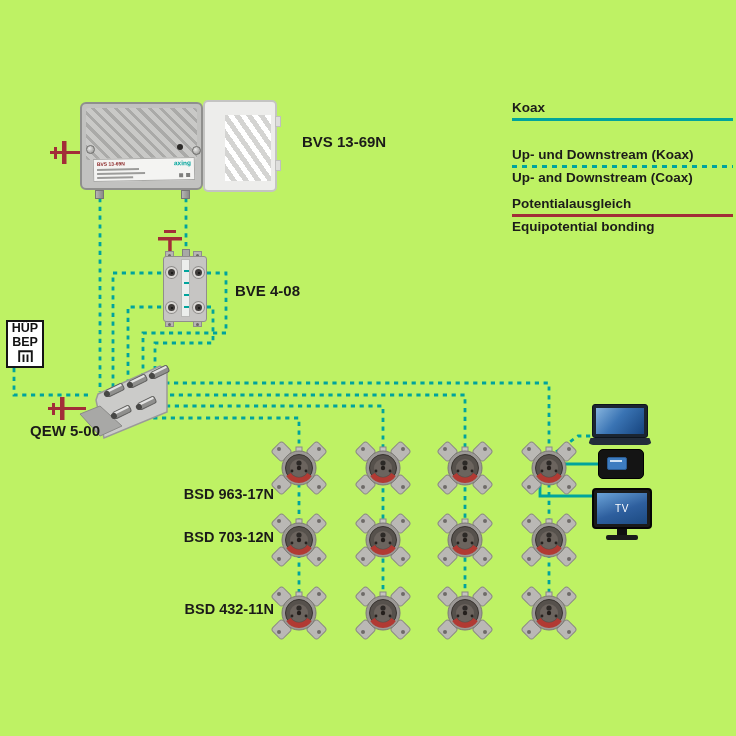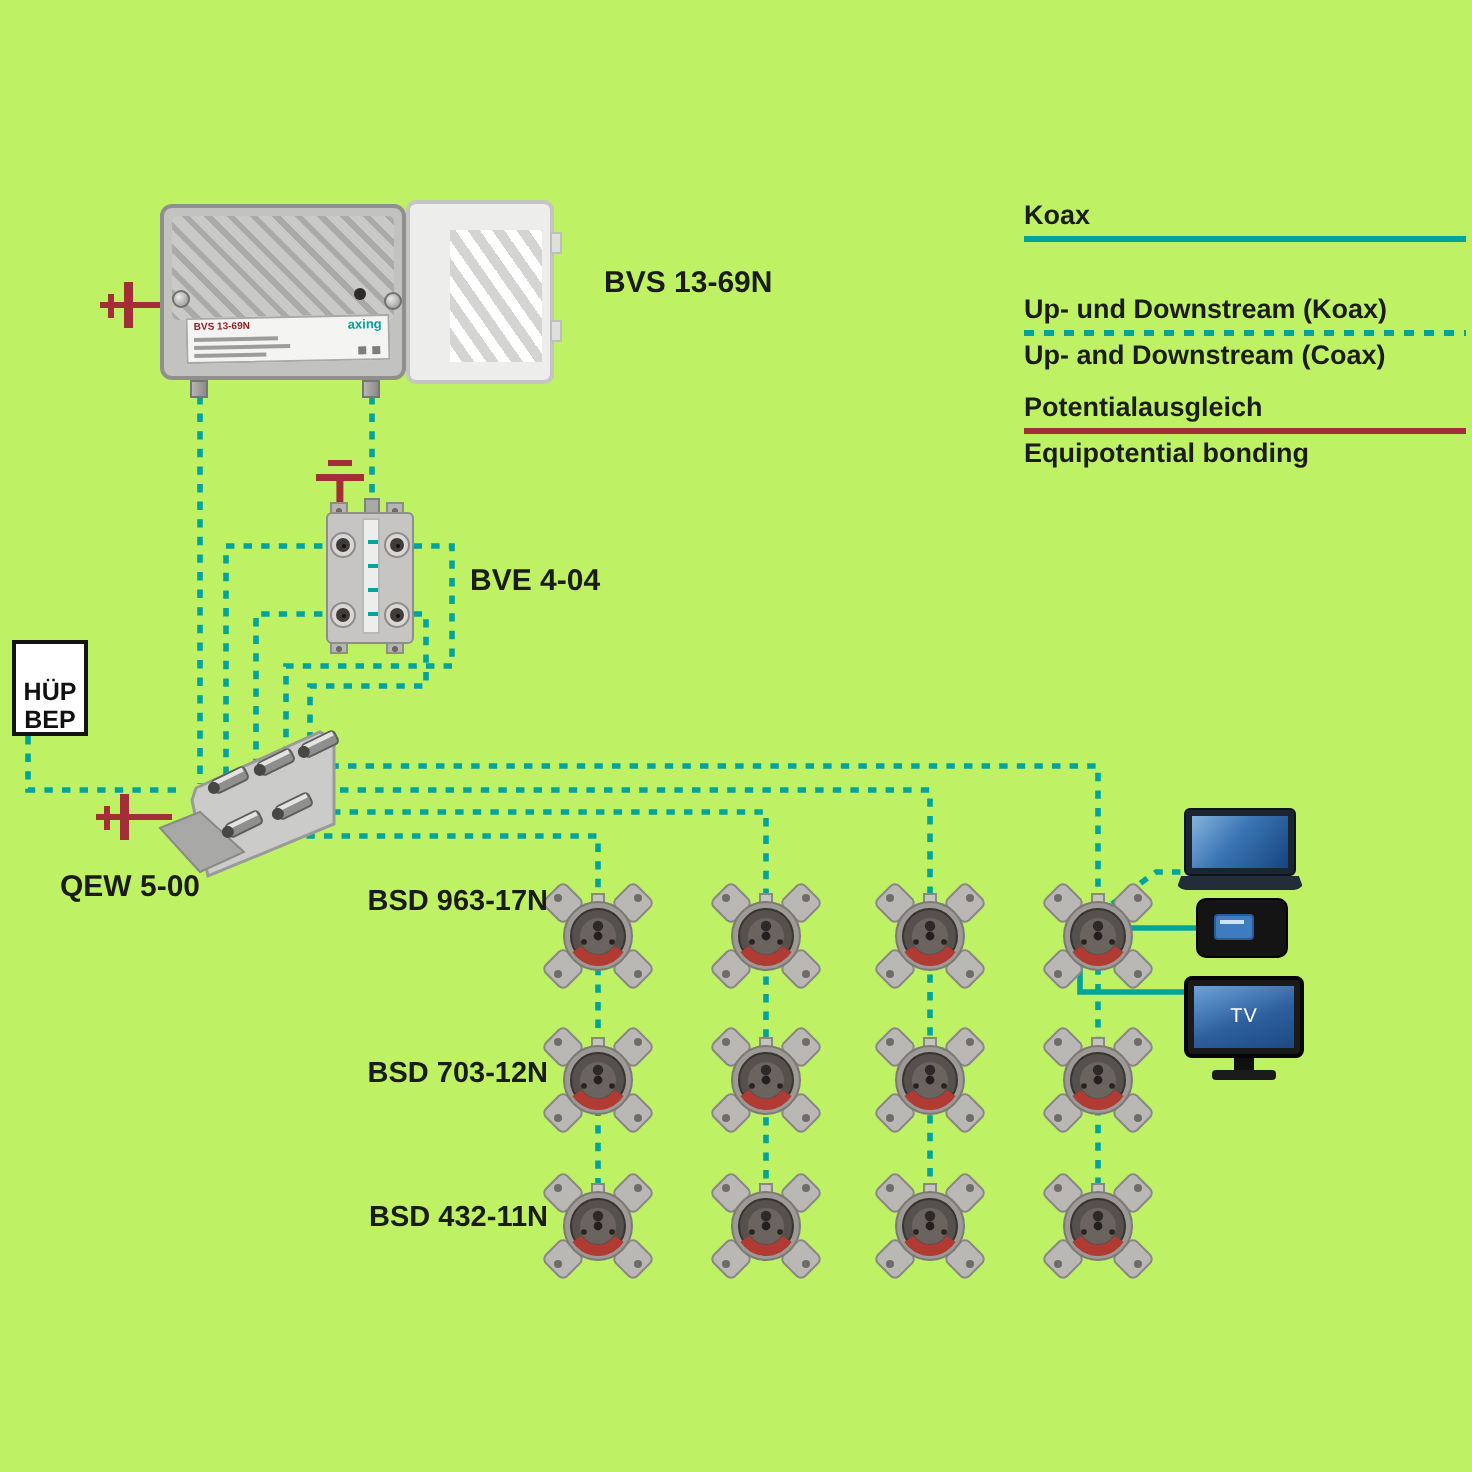--- a/index.html
+++ b/index.html
@@ -53,21 +53,21 @@
   .bve-strip{position:absolute;left:17px;top:2px;width:9px;height:58px;background:#eceeec;border:1px solid #b9b9b7}
   .bve-tick{position:absolute;left:2px;height:1.5px;width:5px;background:var(--koax)}
   .bve-tab{position:absolute;width:9px;height:7px;background:#b7b5b3;border:1px solid #8f8d8b;z-index:2}
   .bve-hole{position:absolute;width:3px;height:3px;border-radius:50%;background:#6a6866;left:2px;top:1.5px}
   .bve-port{position:absolute;width:11px;height:11px;border-radius:50%;background:#3f3c3a;border:2px solid #d9d7d4;box-shadow:0 0 0 1px #8f8d8b;z-index:2}
   .bve-port::after{content:"";position:absolute;left:2.5px;top:2.5px;width:2px;height:2px;border-radius:50%;background:#121010}
   .bve-stub{left:182px;top:249px;width:8px;height:9px;background:#a8a8a6;border:1px solid #7f7f7d;z-index:2}
 
   
   .huep{left:6px;top:320px;width:38px;height:48px;background:#fff;border:2.5px solid #151515;z-index:2;
-    display:flex;flex-direction:column;align-items:center;padding-top:18px}
+    display:flex;flex-direction:column;align-items:center;padding-top:0}
   .huep .t{font-size:12.5px;font-weight:700;line-height:13.5px;color:#111}
   .huep svg{margin-top:1px}
 
   
   #qew{left:70px;top:356px;z-index:2}
 
   
   .socket{position:absolute;width:56px;height:54px;z-index:2;overflow:visible}
 
   
@@ -207,21 +207,21 @@
       <div class="bve-tick" style="top:10px"></div>
       <div class="bve-tick" style="top:22px"></div>
       <div class="bve-tick" style="top:34px"></div>
       <div class="bve-tick" style="top:46px"></div>
     </div>
   </div>
   <div class="abs bve-port" style="left:166px;top:267px"></div>
   <div class="abs bve-port" style="left:193px;top:267px"></div>
   <div class="abs bve-port" style="left:166px;top:302px"></div>
   <div class="abs bve-port" style="left:193px;top:302px"></div>
-  <div class="lbl" style="left:235px;top:282px">BVE 4-04</div>
+  <div class="lbl" style="left:235px;top:282px">BVE 4-08</div>
 
   <div class="abs huep">
     <span class="t">HÜP</span>
     <span class="t">BEP</span>
     <svg width="15" height="12" viewBox="0 0 15 12">
       <path d="M1.2,12 V1.2 H13.8 V12 M5.5,12 V4.6 M9.5,12 V4.6" fill="none" stroke="#151515" stroke-width="1.9"></path>
     </svg>
   </div>
 
   <svg class="abs" style="left:44px;top:393px;z-index:2" width="44" height="30">
@@ -253,21 +253,21 @@
           <rect x="-8" y="-3" width="16" height="2.2" fill="#fff" opacity="0.75"></rect>
           <circle cx="-9" cy="0" r="3" fill="#474745"></circle>
         </g>
       <g transform="translate(77,47) rotate(-26)">
           <rect x="-9" y="-3.5" width="18" height="7" rx="2" fill="#8f8f8d" stroke="#5e5e5c"></rect>
           <rect x="-8" y="-3" width="16" height="2.2" fill="#fff" opacity="0.75"></rect>
           <circle cx="-9" cy="0" r="3" fill="#474745"></circle>
         </g>
     </g>
   </svg>
-  <div class="lbl" style="left:30px;top:435px">QEW 5-00</div>
+  <div class="lbl" style="left:30px;top:422px">QEW 5-00</div>
 
   <svg class="socket" style="left:271px;top:441px">
       <use href="#socket-sym"></use>
     </svg>
   <svg class="socket" style="left:355px;top:441px">
       <use href="#socket-sym"></use>
     </svg>
   <svg class="socket" style="left:437px;top:441px">
       <use href="#socket-sym"></use>
     </svg>
@@ -292,21 +292,21 @@
   <svg class="socket" style="left:355px;top:586px">
       <use href="#socket-sym"></use>
     </svg>
   <svg class="socket" style="left:437px;top:586px">
       <use href="#socket-sym"></use>
     </svg>
   <svg class="socket" style="left:521px;top:586px">
       <use href="#socket-sym"></use>
     </svg>
 
-  <div class="row-lbl" style="top:443px">BSD 963-17N</div>
+  <div class="row-lbl" style="top:486px">BSD 963-17N</div>
   <div class="row-lbl" style="top:529px">BSD 703-12N</div>
   <div class="row-lbl" style="top:601px">BSD 432-11N</div>
 
   <div class="abs laptop">
     <div class="laptop-screen">
         <div class="laptop-glass"></div>
       </div>
     <div class="laptop-base"></div>
   </div>
   <div class="abs modem">

